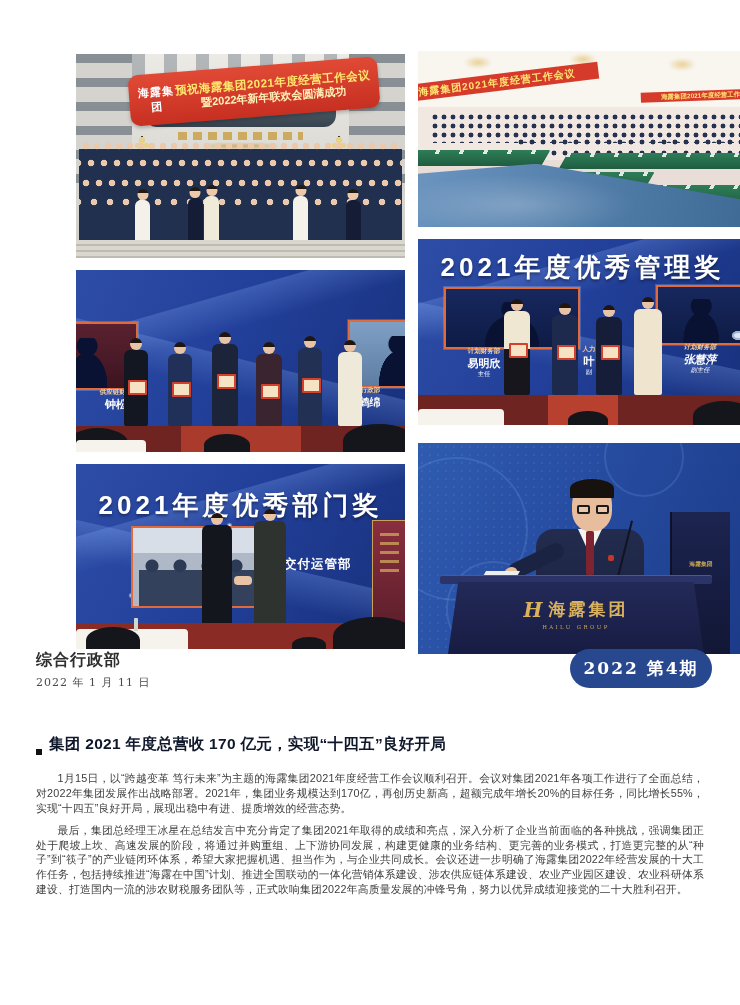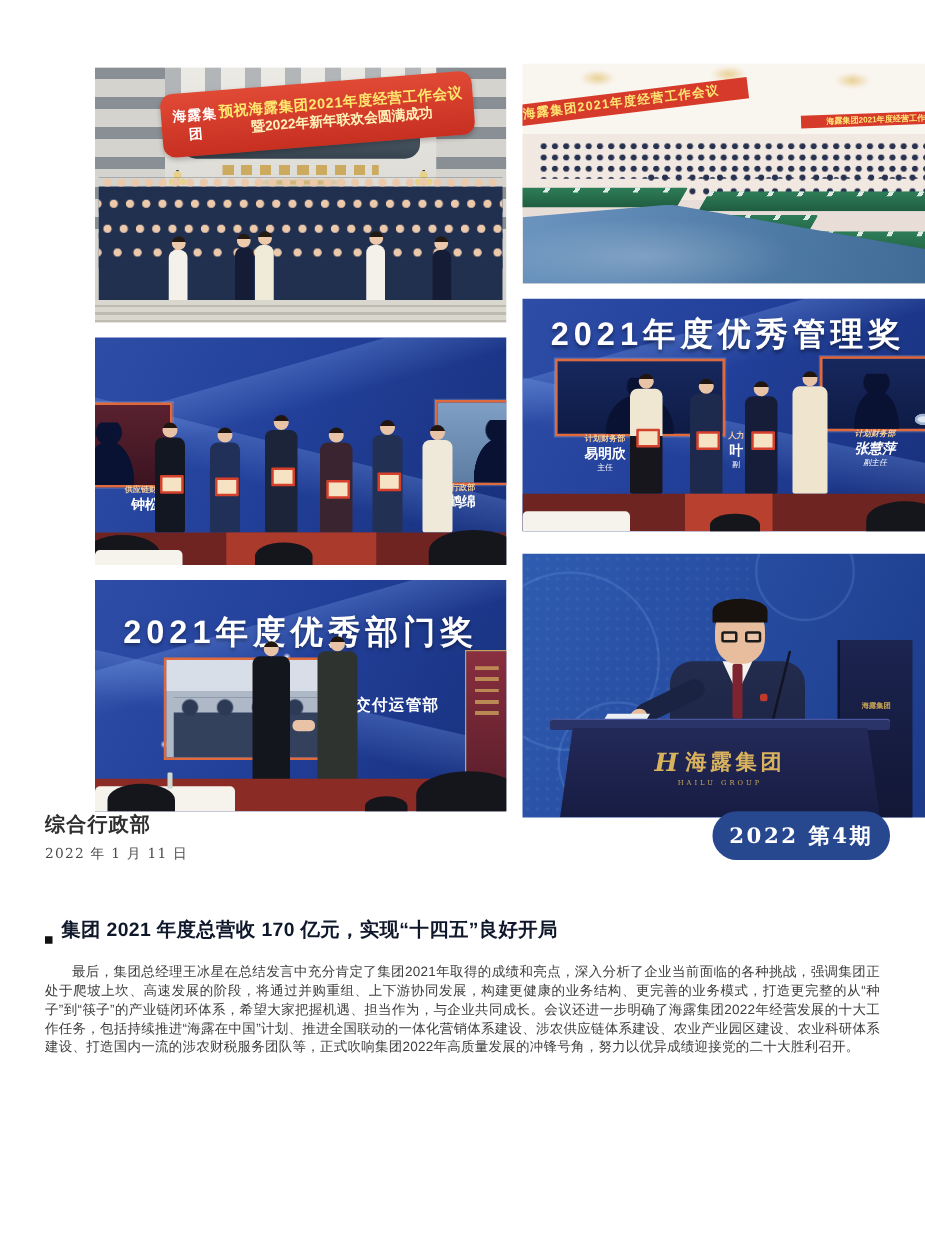--- a/index.html
+++ b/index.html
@@ -337,16 +337,17 @@
 
   <div class="dept-name">综合行政部</div>
   <div class="issue-date">2022 年 1 月 11 日</div>
   <div class="issue-badge">2022 第4期</div>
 
   <div class="article">
     <h1 class="headline">
       <span class="bullet-square"></span>
       <span>集团 2021 年度总营收 170 亿元，实现“十四五”良好开局</span>
     </h1>
+    <p>1月15日，以“跨越变革 笃行未来”为主题的海露集团2021年度经营工作会议顺利召开。会议对集团2021年各项工作进行了全面总结，对2022年集团发展作出战略部署。2021年，集团业务规模达到170亿，再创历史新高，超额完成年增长20%的目标任务，同比增长55%，实现“十四五”良好开局，展现出稳中有进、提质增效的经营态势。</p>
     <p>最后，集团总经理王冰星在总结发言中充分肯定了集团2021年取得的成绩和亮点，深入分析了企业当前面临的各种挑战，强调集团正处于爬坡上坎、高速发展的阶段，将通过并购重组、上下游协同发展，构建更健康的业务结构、更完善的业务模式，打造更完整的从“种子”到“筷子”的产业链闭环体系，希望大家把握机遇、担当作为，与企业共同成长。会议还进一步明确了海露集团2022年经营发展的十大工作任务，包括持续推进“海露在中国”计划、推进全国联动的一体化营销体系建设、涉农供应链体系建设、农业产业园区建设、农业科研体系建设、打造国内一流的涉农财税服务团队等，正式吹响集团2022年高质量发展的冲锋号角，努力以优异成绩迎接党的二十大胜利召开。</p>
   </div>
 
 </div>
 
 </body></html>

